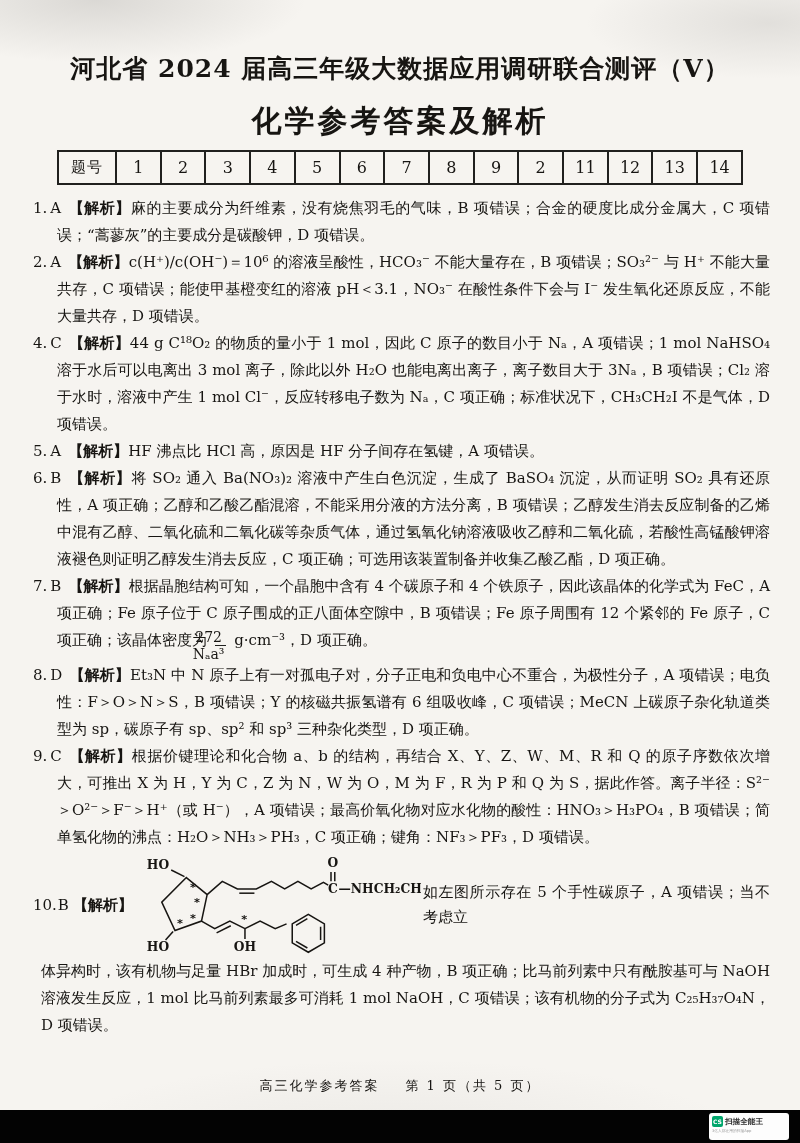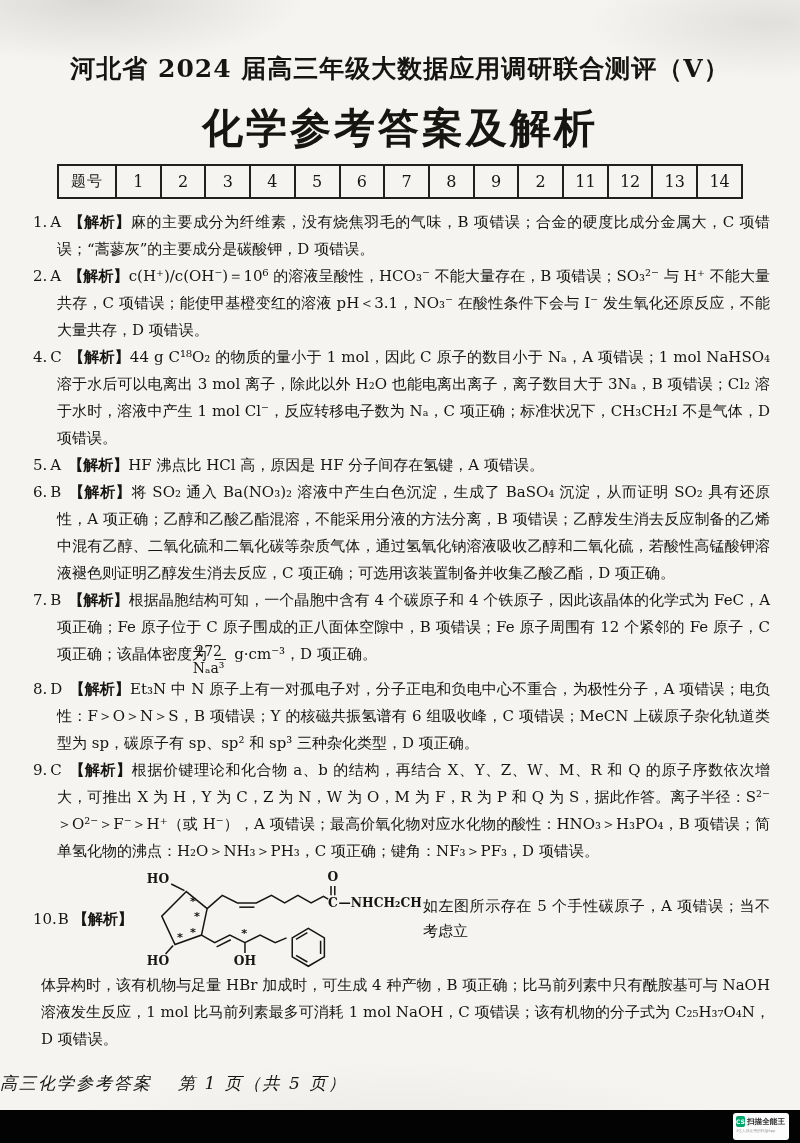--- a/index.html
+++ b/index.html
@@ -20,21 +20,21 @@
   .title {
     padding-top: 52px;
     text-align: center;
     font-size: 25px;
     font-weight: bold;
     letter-spacing: 1px;
   }
   .subtitle {
     margin-top: 16px;
     text-align: center;
-    font-size: 41px;
+    font-size: 30px;
     font-weight: bold;
     letter-spacing: 3px;
   }
   table.answers {
     width: 686px;
     margin: 8px auto 10px auto;
     border-collapse: collapse;
     table-layout: fixed;
     font-size: 16px;
   }
@@ -62,35 +62,35 @@
   .frac .fden { display: block; padding: 0 2px; }
   .item10-row { display: flex; align-items: center; margin-top: 2px; }
   .item10-label { white-space: nowrap; flex: 0 0 auto; }
   .item10-label .ians { margin: 0 4px 0 1px; }
   .molecule { flex: 0 0 auto; margin: 0 2px 0 4px; }
   .item10-right { flex: 1 1 auto; line-height: 25px; }
   .item10-cont { margin-left: 8px; margin-top: 1px; }
   .footer {
     position: absolute;
     left: 0; right: 0; bottom: 48px;
-    font-size: 17px;
+    text-align: center;
+    font-size: 13px;
     letter-spacing: 2px;
-    font-style: italic;
   }
   .footer .fpage { margin-left: 26px; letter-spacing: 2px; }
   .bottom-bar {
     position: absolute;
     left: 0; right: 0; bottom: 0;
     height: 33px;
     background: #030303;
   }
   .cam-badge {
     position: absolute;
     right: 11px; bottom: 3px;
-    width: 56px; height: 27px;
+    width: 80px; height: 27px;
     background: #fdfdfd;
     border-radius: 3px;
     padding: 3px 3px 2px 3px;
     font-family: "DejaVu Sans", "Liberation Sans", sans-serif;
   }
   .cam-row { display: flex; align-items: center; gap: 2px; }
   .cs-logo {
     width: 11px; height: 11px;
     background: #00a66c;
     border-radius: 2px;

